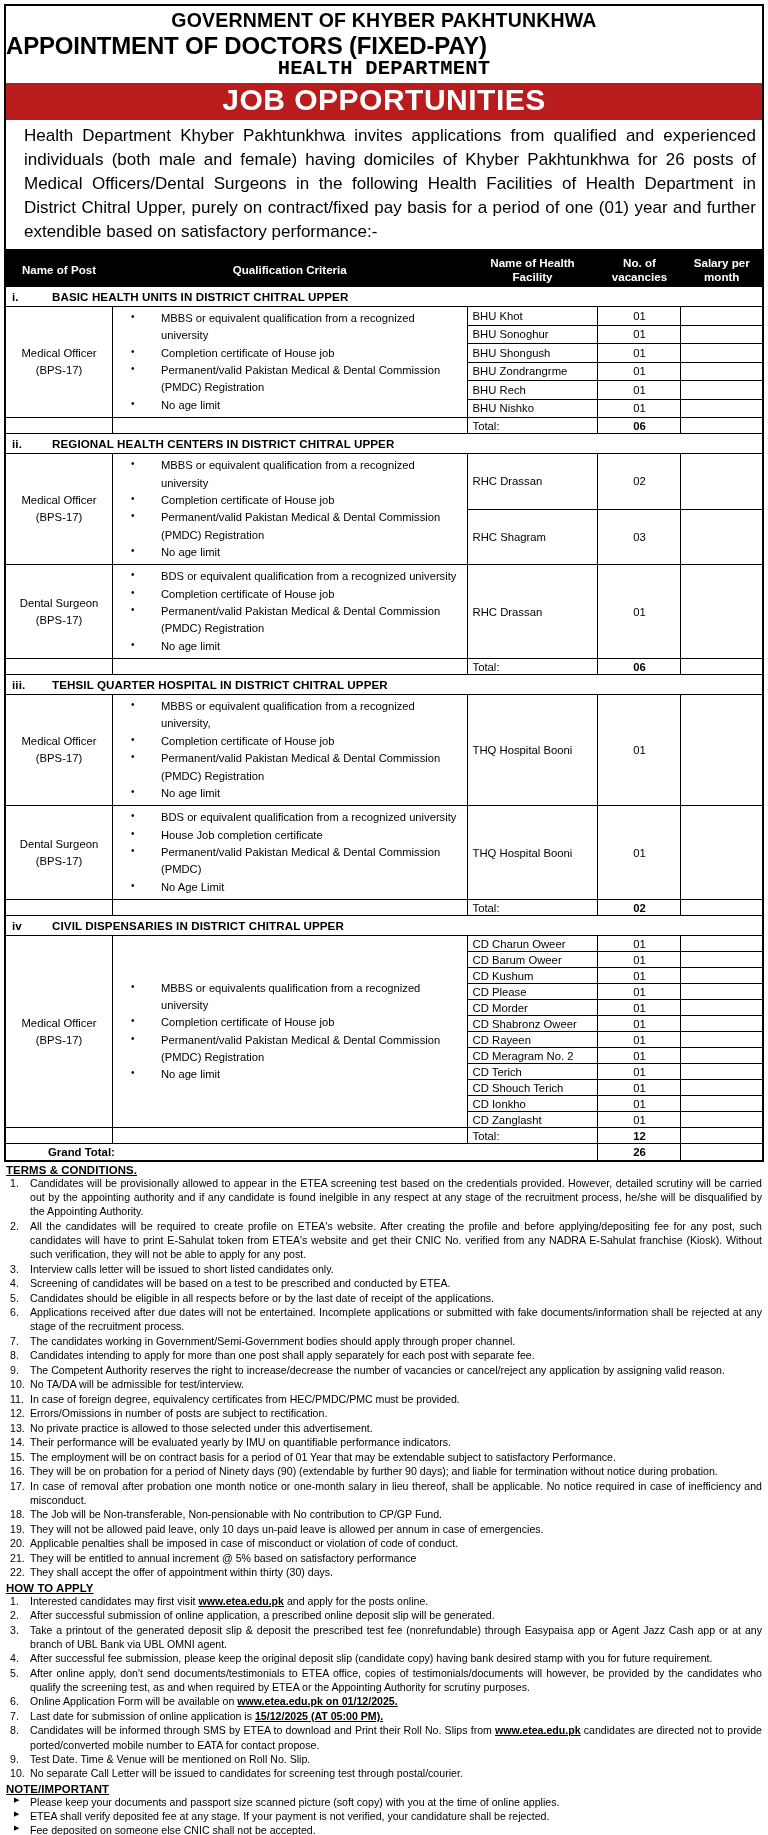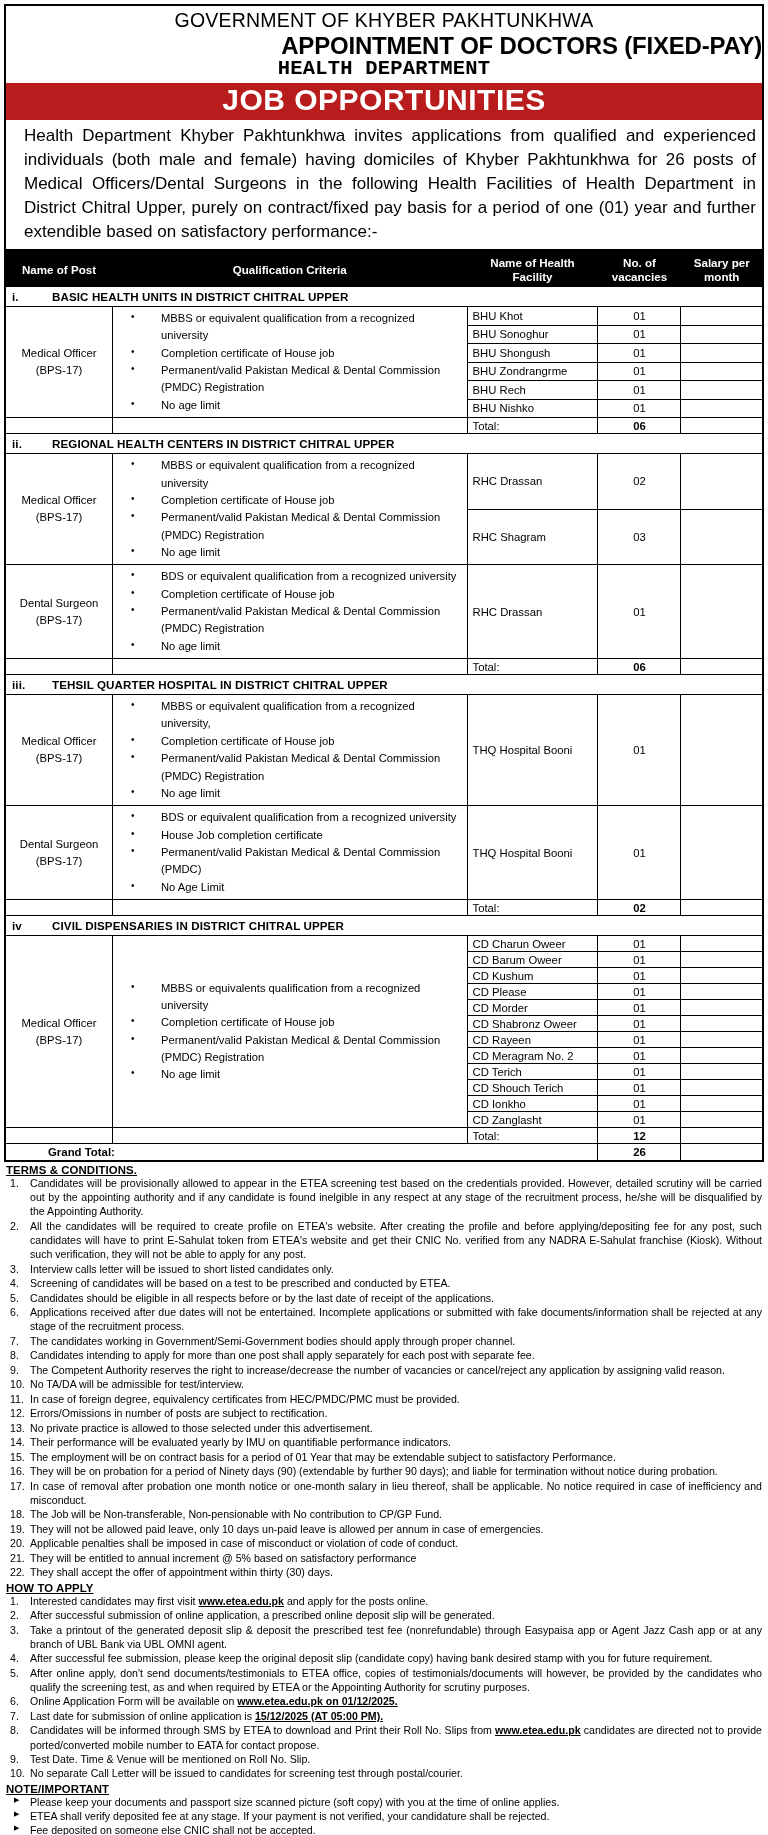--- a/index.html
+++ b/index.html
@@ -10,24 +10,24 @@
     font-family:"Liberation Sans", sans-serif;
     color:#000;
     -webkit-font-smoothing:antialiased;
   }
   .page { width:768px; padding:4px 4px 2px 4px; }
 
   
   .hdr-wrap { border:2px solid #000; border-bottom:none; }
   .gov-line {
     text-align:center; font-size:19.5px; letter-spacing:.2px;
-    padding:3px 0 0 0; font-weight:400;
+    padding:3px 0 0 0; font-weight:700;
   }
   .appt-line {
-    text-align:right; font-weight:bold; font-size:24px;
+    text-align:left; font-weight:bold; font-size:24px;
     letter-spacing:-.2px; line-height:1.05; padding:1px 0 0 0;
   }
   .dept-line {
     text-align:center; font-weight:bold; font-size:20.5px;
     letter-spacing:.2px; line-height:1.1; padding:0 0 2px 0;font-family:Liberation Mono, monospace;
   }
   .jobopp {
     background:#b91c1c; color:#fff; text-align:center;
     font-weight:bold; font-size:30px; letter-spacing:.5px;
     padding:2px 0 5px 0; line-height:1;

